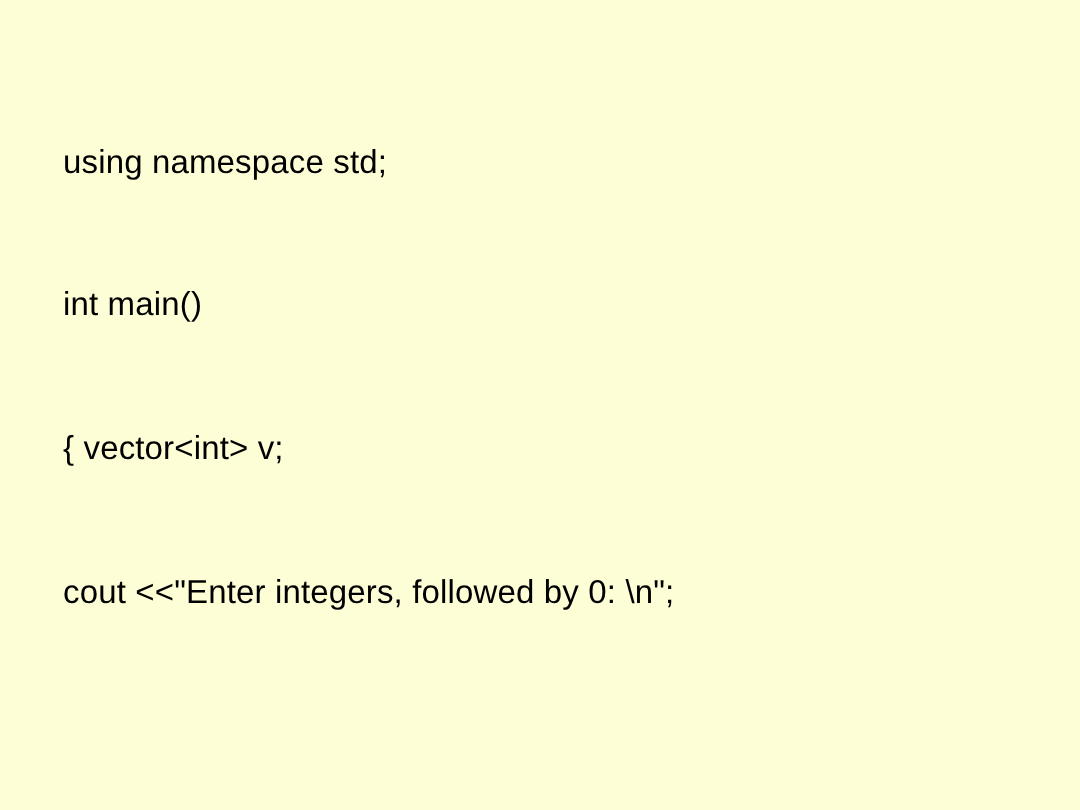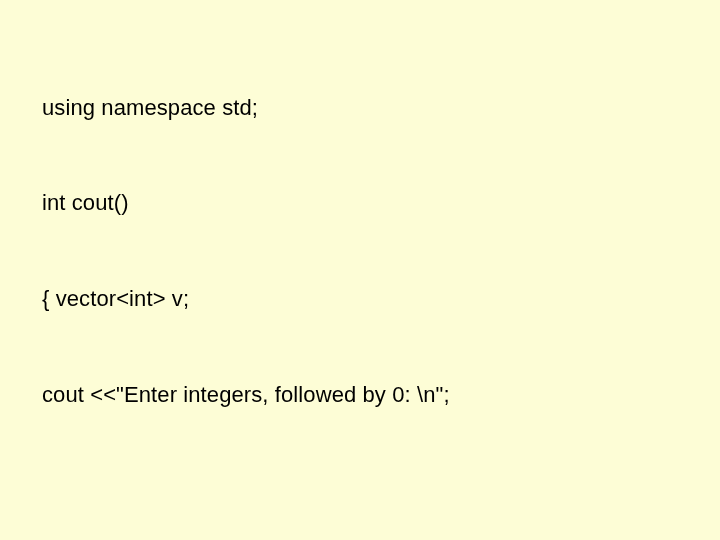--- a/index.html
+++ b/index.html
@@ -24,21 +24,21 @@
     line-height: 1.45;
     letter-spacing: 0.1px;
   }
 </style>
 </head>
 <body>
 
 <div class="page">
   <div class="code">
     <div>using namespace std;</div>
-    <div>int cout()</div>
+    <div>int main()</div>
     <div>{ vector&lt;int&gt; v;</div>
     <div>cout &lt;&lt;"Enter integers, followed by 0: \n";</div>
     
     
     
     
     
     
     
     

